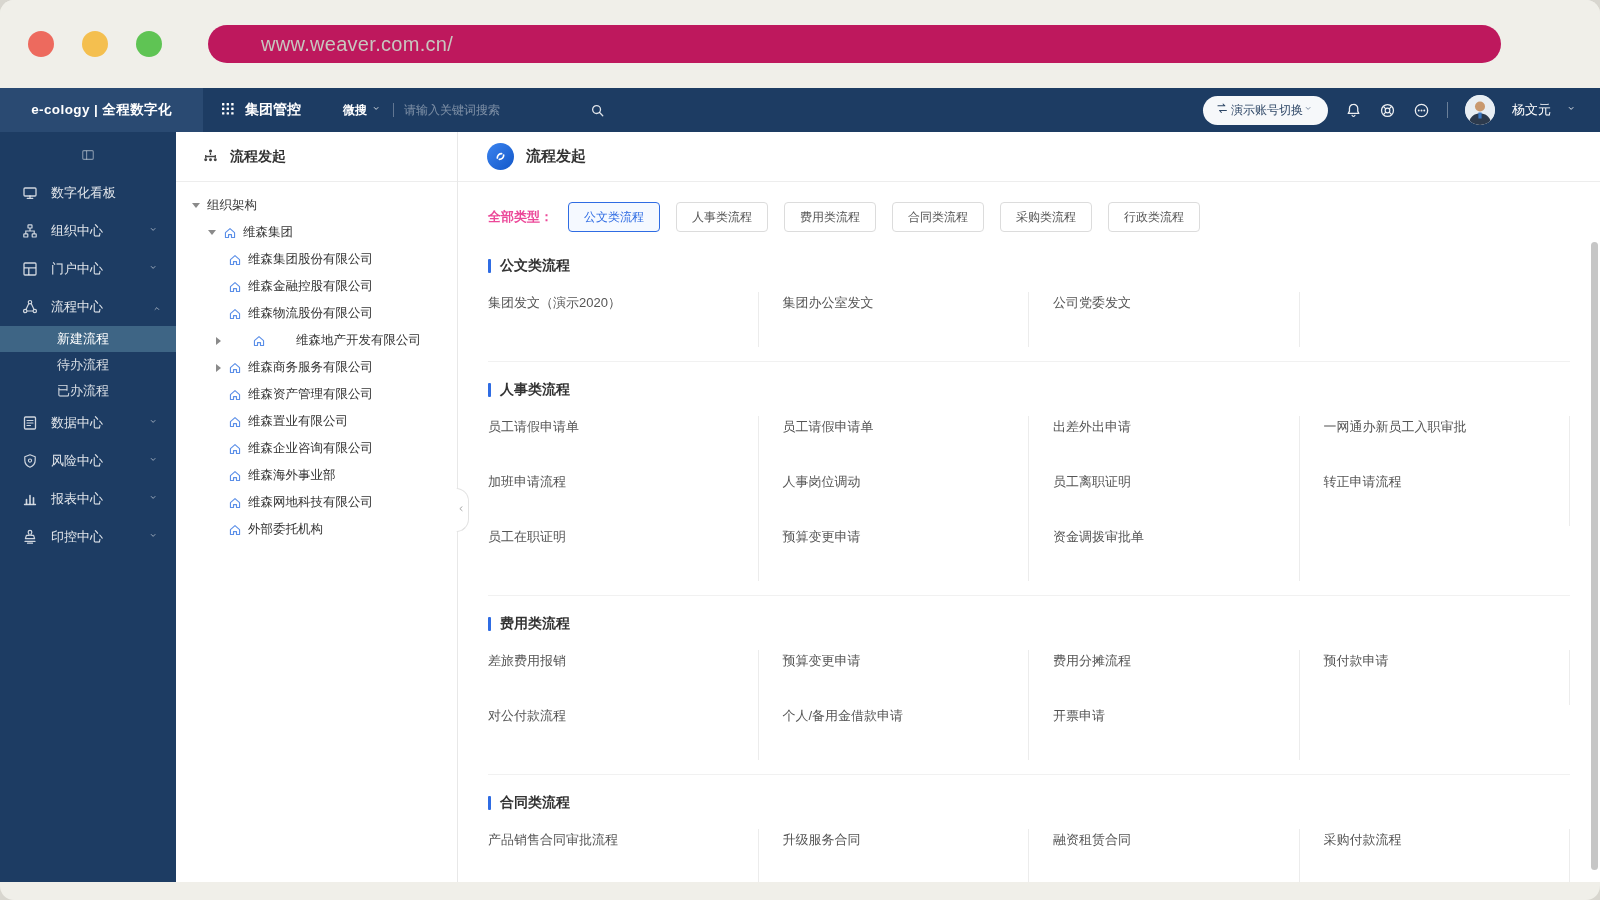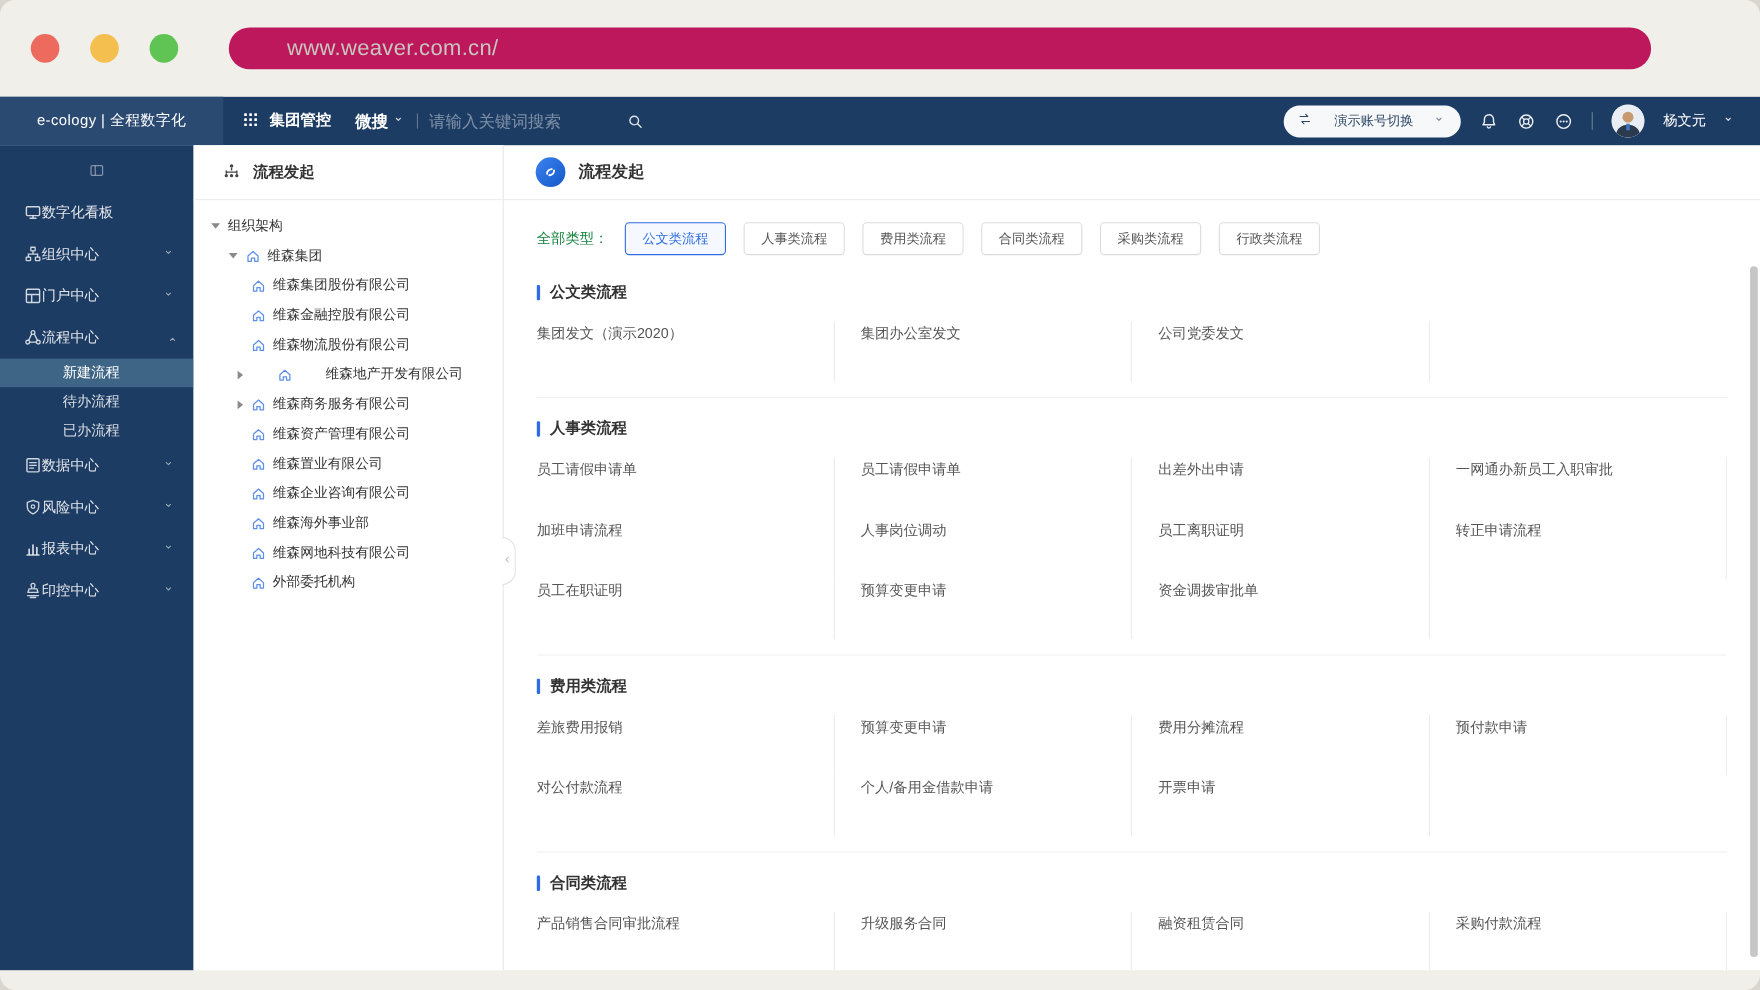--- a/index.html
+++ b/index.html
@@ -13,43 +13,43 @@
   .light.red{background:#ed6a5e;}
   .light.yellow{background:#f4bf4f;}
   .light.green{background:#5fc454;}
   .urlbar{margin-left:46px;width:1293px;height:38px;background:#be185d;border-radius:19px;
           display:flex;align-items:center;padding-left:53px;color:#c8c6bf;font-size:20px;letter-spacing:.3px;}
   
   .app{position:absolute;top:88px;left:0;right:0;bottom:18px;display:flex;flex-direction:column;background:#fff;}
   
   .topnav{flex:0 0 44px;height:44px;background:#1d3c63;display:flex;align-items:center;color:#fff;}
   .logo{width:203px;height:100%;background:#2a4a72;display:flex;align-items:center;justify-content:center;
-        font-size:13.5px;font-weight:400;letter-spacing:.4px;white-space:nowrap;}
+        font-size:13.5px;font-weight:700;letter-spacing:.4px;white-space:nowrap;}
   .nav-app{display:flex;align-items:center;gap:9px;margin-left:17px;font-weight:700;font-size:14px;cursor:pointer;}
-  .nav-search{display:flex;align-items:center;margin-left:22px;font-size:15px;width:262px;cursor:text;}
+  .nav-search{display:flex;align-items:center;margin-left:42px;font-size:12px;width:262px;cursor:text;}
   .nav-search .scope{font-weight:700;}
   .nav-search .scope-caret{margin-left:6px;color:rgba(255,255,255,.8);display:flex;}
   .nav-search .sep{width:1px;height:14px;background:rgba(255,255,255,.3);margin:0 10px;}
   .nav-search .placeholder{color:rgba(255,255,255,.42);}
   .nav-search .sicon{margin-left:auto;color:rgba(255,255,255,.85);display:flex;}
   .nav-right{margin-left:auto;display:flex;align-items:center;gap:17px;padding-right:22px;}
-  .pill{display:flex;align-items:center;gap:20px;background:#f6f8fa;color:#2c4564;border-radius:15px;
+  .pill{display:flex;align-items:center;gap:2px;background:#f6f8fa;color:#2c4564;border-radius:15px;
         padding:6px 13px;font-size:12px;cursor:pointer;white-space:nowrap;}
   .pill .p-caret{color:#7a8aa0;display:flex;}
   .nav-ic{display:flex;color:#fff;opacity:.92;cursor:pointer;}
   .nav-divider{width:1px;height:16px;background:rgba(255,255,255,.35);}
   .avatar{width:30px;height:30px;border-radius:50%;overflow:hidden;background:#e8eef3;flex:0 0 30px;cursor:pointer;}
   .username{font-size:13px;cursor:pointer;}
   .u-caret{display:flex;color:rgba(255,255,255,.85);cursor:pointer;}
   
   .main-row{flex:1;display:flex;min-height:0;}
   
   .sidebar{flex:0 0 176px;background:#1d3c63;color:#fff;padding-top:6px;overflow:hidden;}
   .side-collapse{display:flex;justify-content:center;padding:10px 0 12px;color:rgba(255,255,255,.45);cursor:pointer;}
-  .side-item{height:38px;display:flex;align-items:center;padding:0 16px 0 22px;font-size:13px;
+  .side-item{height:38px;display:flex;align-items:center;gap:13px;padding:0 16px 0 22px;font-size:13px;
              color:rgba(255,255,255,.88);cursor:pointer;white-space:nowrap;}
   .side-item .s-ic{display:flex;opacity:.9;}
   .side-item .chev{margin-left:auto;color:rgba(255,255,255,.55);display:flex;}
   .side-sub{height:26px;display:flex;align-items:center;padding-left:57px;font-size:13px;
             color:rgba(255,255,255,.82);cursor:pointer;}
   .side-sub.active{background:#3e6585;color:#fff;}
   
   .tree-panel{flex:0 0 282px;background:#fff;border-right:1px solid #e8e8e8;position:relative;overflow:visible;}
   .tree-head{height:50px;display:flex;align-items:center;gap:11px;padding-left:26px;border-bottom:1px solid #ededed;
              font-size:14px;font-weight:700;color:#333;}
@@ -64,21 +64,21 @@
   .tree-handle{position:absolute;right:-12px;top:356px;width:13px;height:44px;background:#fff;
                border:1px solid #e3e3e3;border-left:1px solid #fff;border-radius:0 22px 22px 0;
                display:flex;align-items:center;justify-content:center;color:#9a9a9a;cursor:pointer;z-index:5;}
   
   .content{flex:1;min-width:0;display:flex;flex-direction:column;overflow:hidden;}
   .content-head{flex:0 0 50px;display:flex;align-items:center;gap:12px;padding-left:29px;
                 border-bottom:1px solid #ededed;font-size:15px;font-weight:700;color:#333;}
   .flow-badge{width:27px;height:27px;border-radius:50%;background:linear-gradient(135deg,#3c84f0,#1257c8);
               display:flex;align-items:center;justify-content:center;color:#fff;flex:0 0 27px;}
   .filters{display:flex;align-items:center;gap:15px;padding:20px 30px 6px;}
-  .flabel{font-size:13px;font-weight:400;color:#15803d;}
+  .flabel{font-size:13px;font-weight:700;color:#ec4899;}
   .chips{display:flex;gap:16px;}
   .chip{height:30px;padding:0 15px;border:1px solid #dcdcdc;border-radius:4px;background:#fff;
         display:flex;align-items:center;font-size:12px;color:#555;cursor:pointer;white-space:nowrap;}
   .chip.active{border-color:#2f6ce3;color:#2f6ce3;background:#f5f9ff;}
   .sections{flex:1;overflow:hidden;padding:0 30px;}
   .section{padding-top:20px;padding-bottom:14px;border-bottom:1px solid #f1f1f1;}
   .sec-title{display:flex;align-items:center;gap:9px;font-size:14px;font-weight:700;color:#333;margin-bottom:18px;height:16px;}
   .sec-bar{width:3px;height:14px;background:#2f6ce3;border-radius:1px;}
   .sec-grid{display:grid;grid-template-columns:repeat(4,1fr);grid-auto-rows:55px;}
   .sec-cell{font-size:13px;color:#555;padding-top:2px;padding-left:24px;cursor:pointer;white-space:nowrap;

